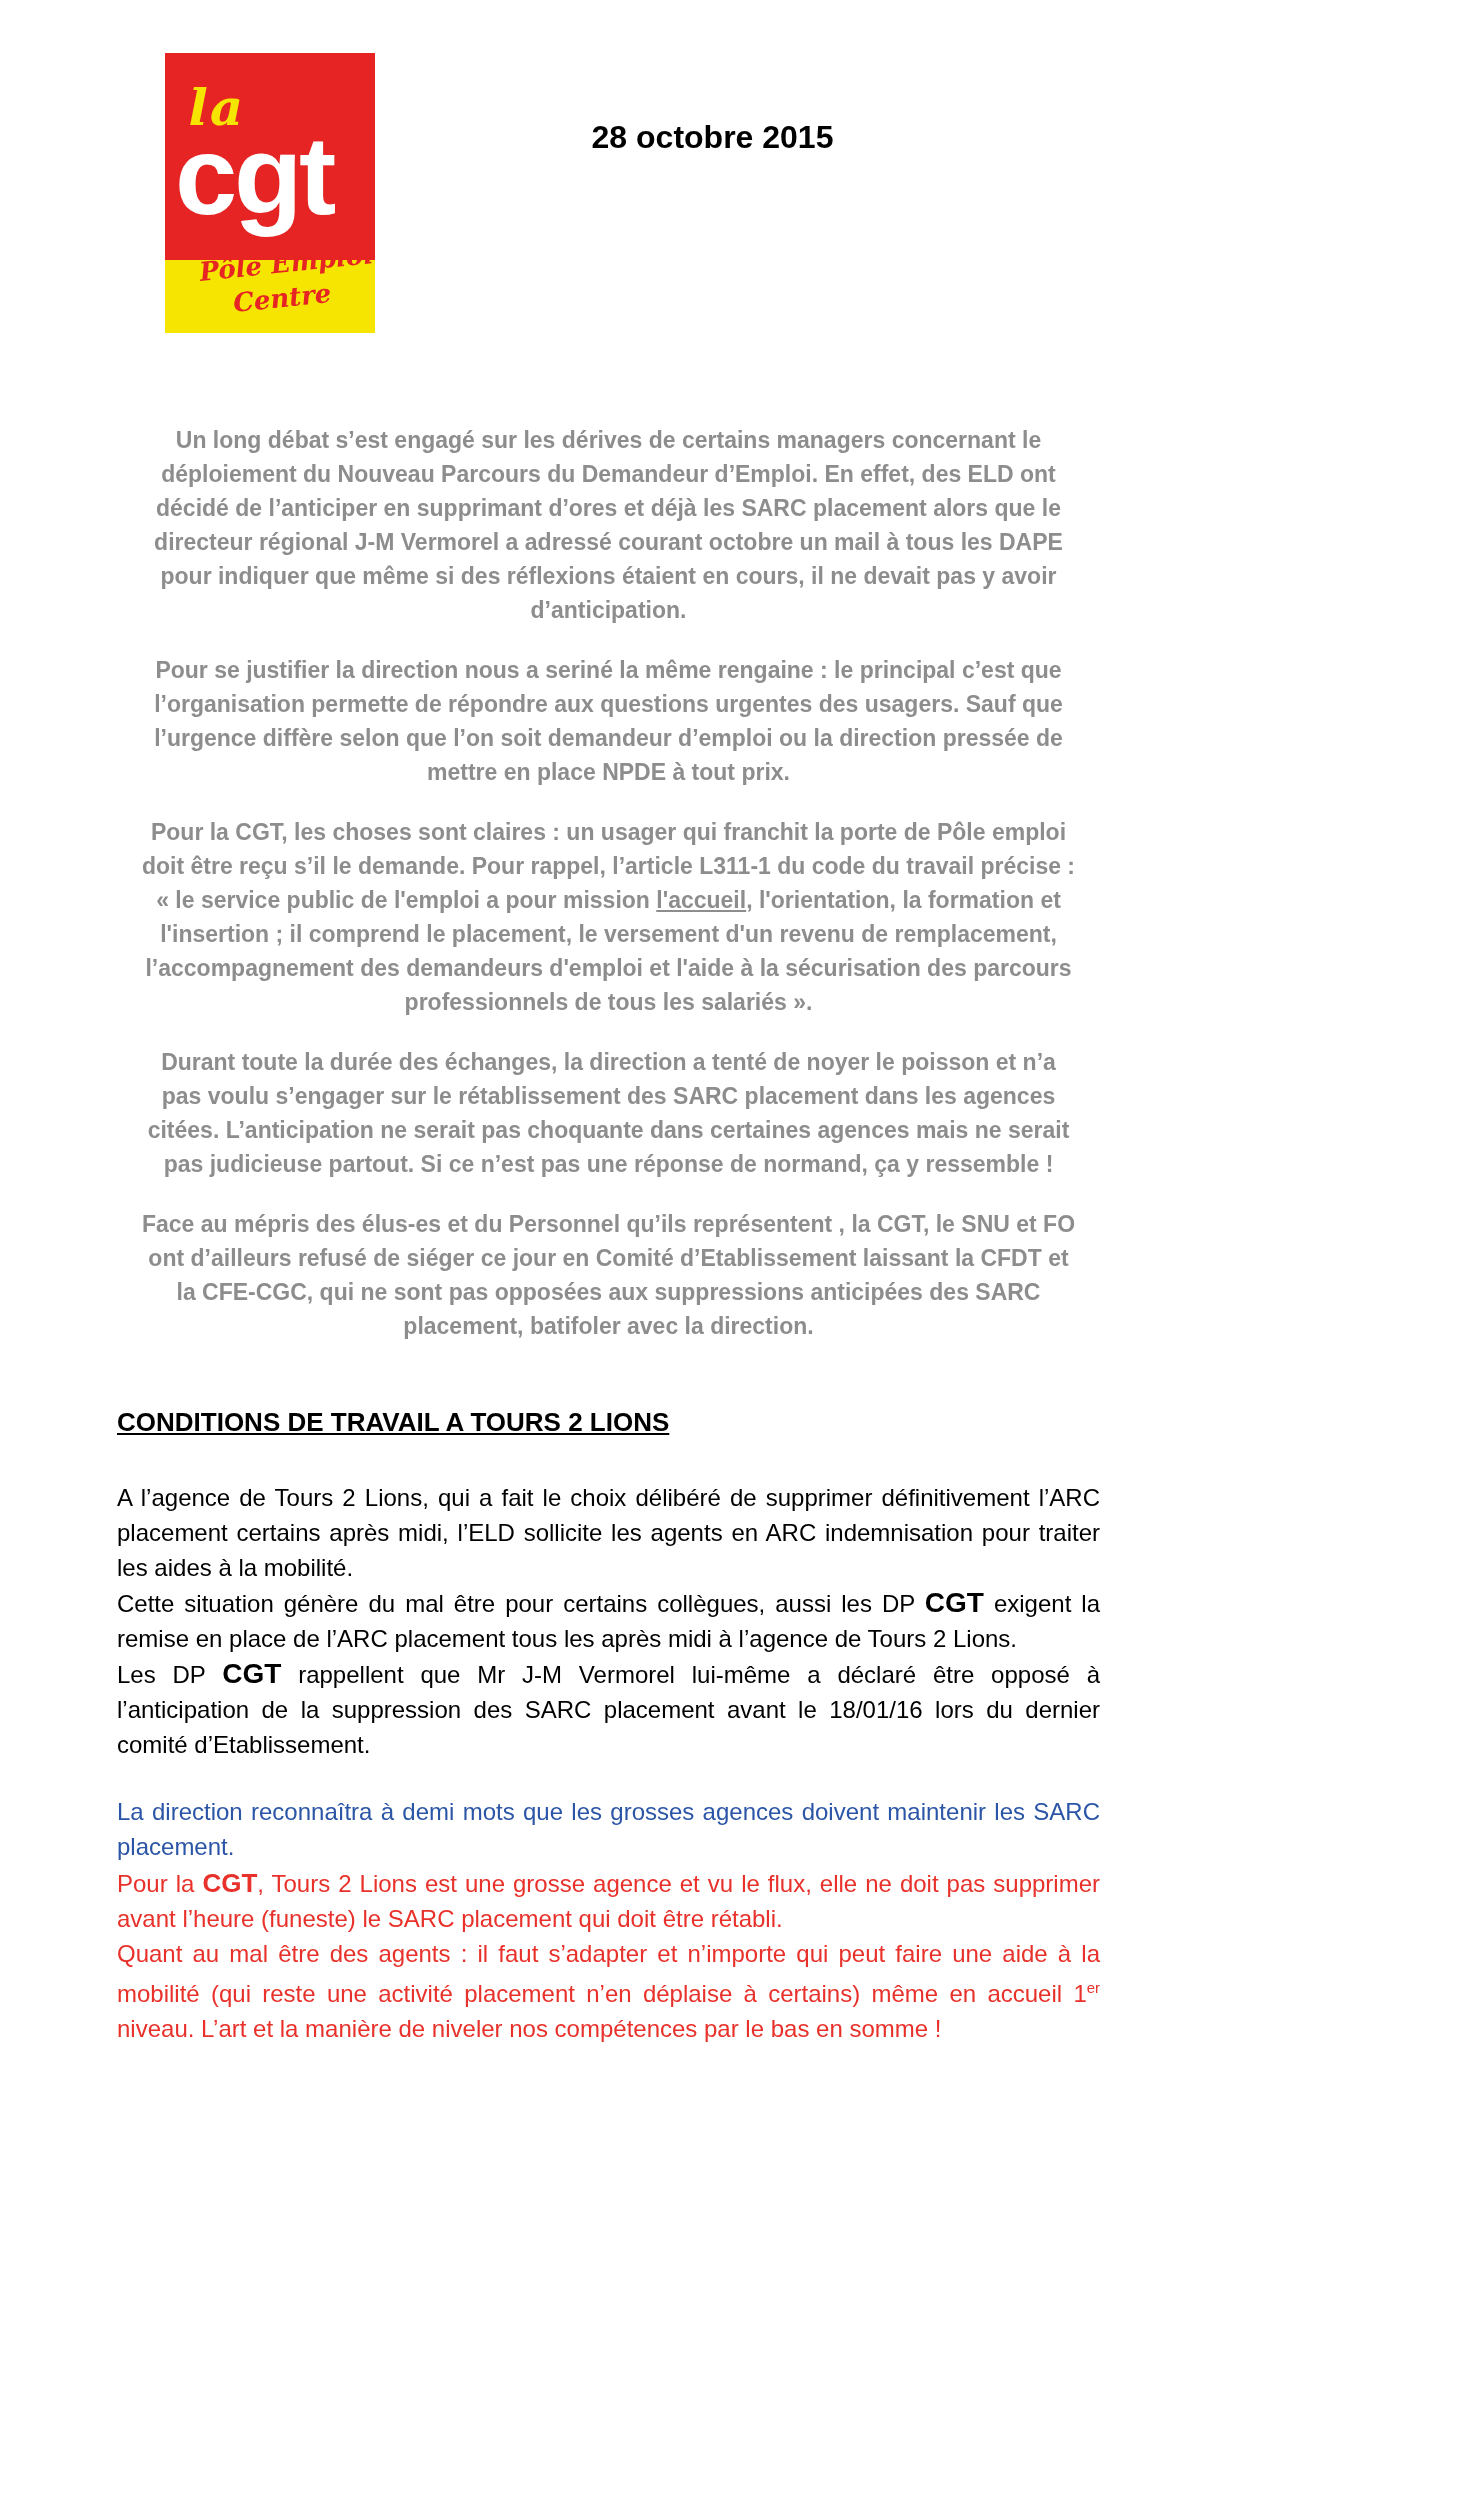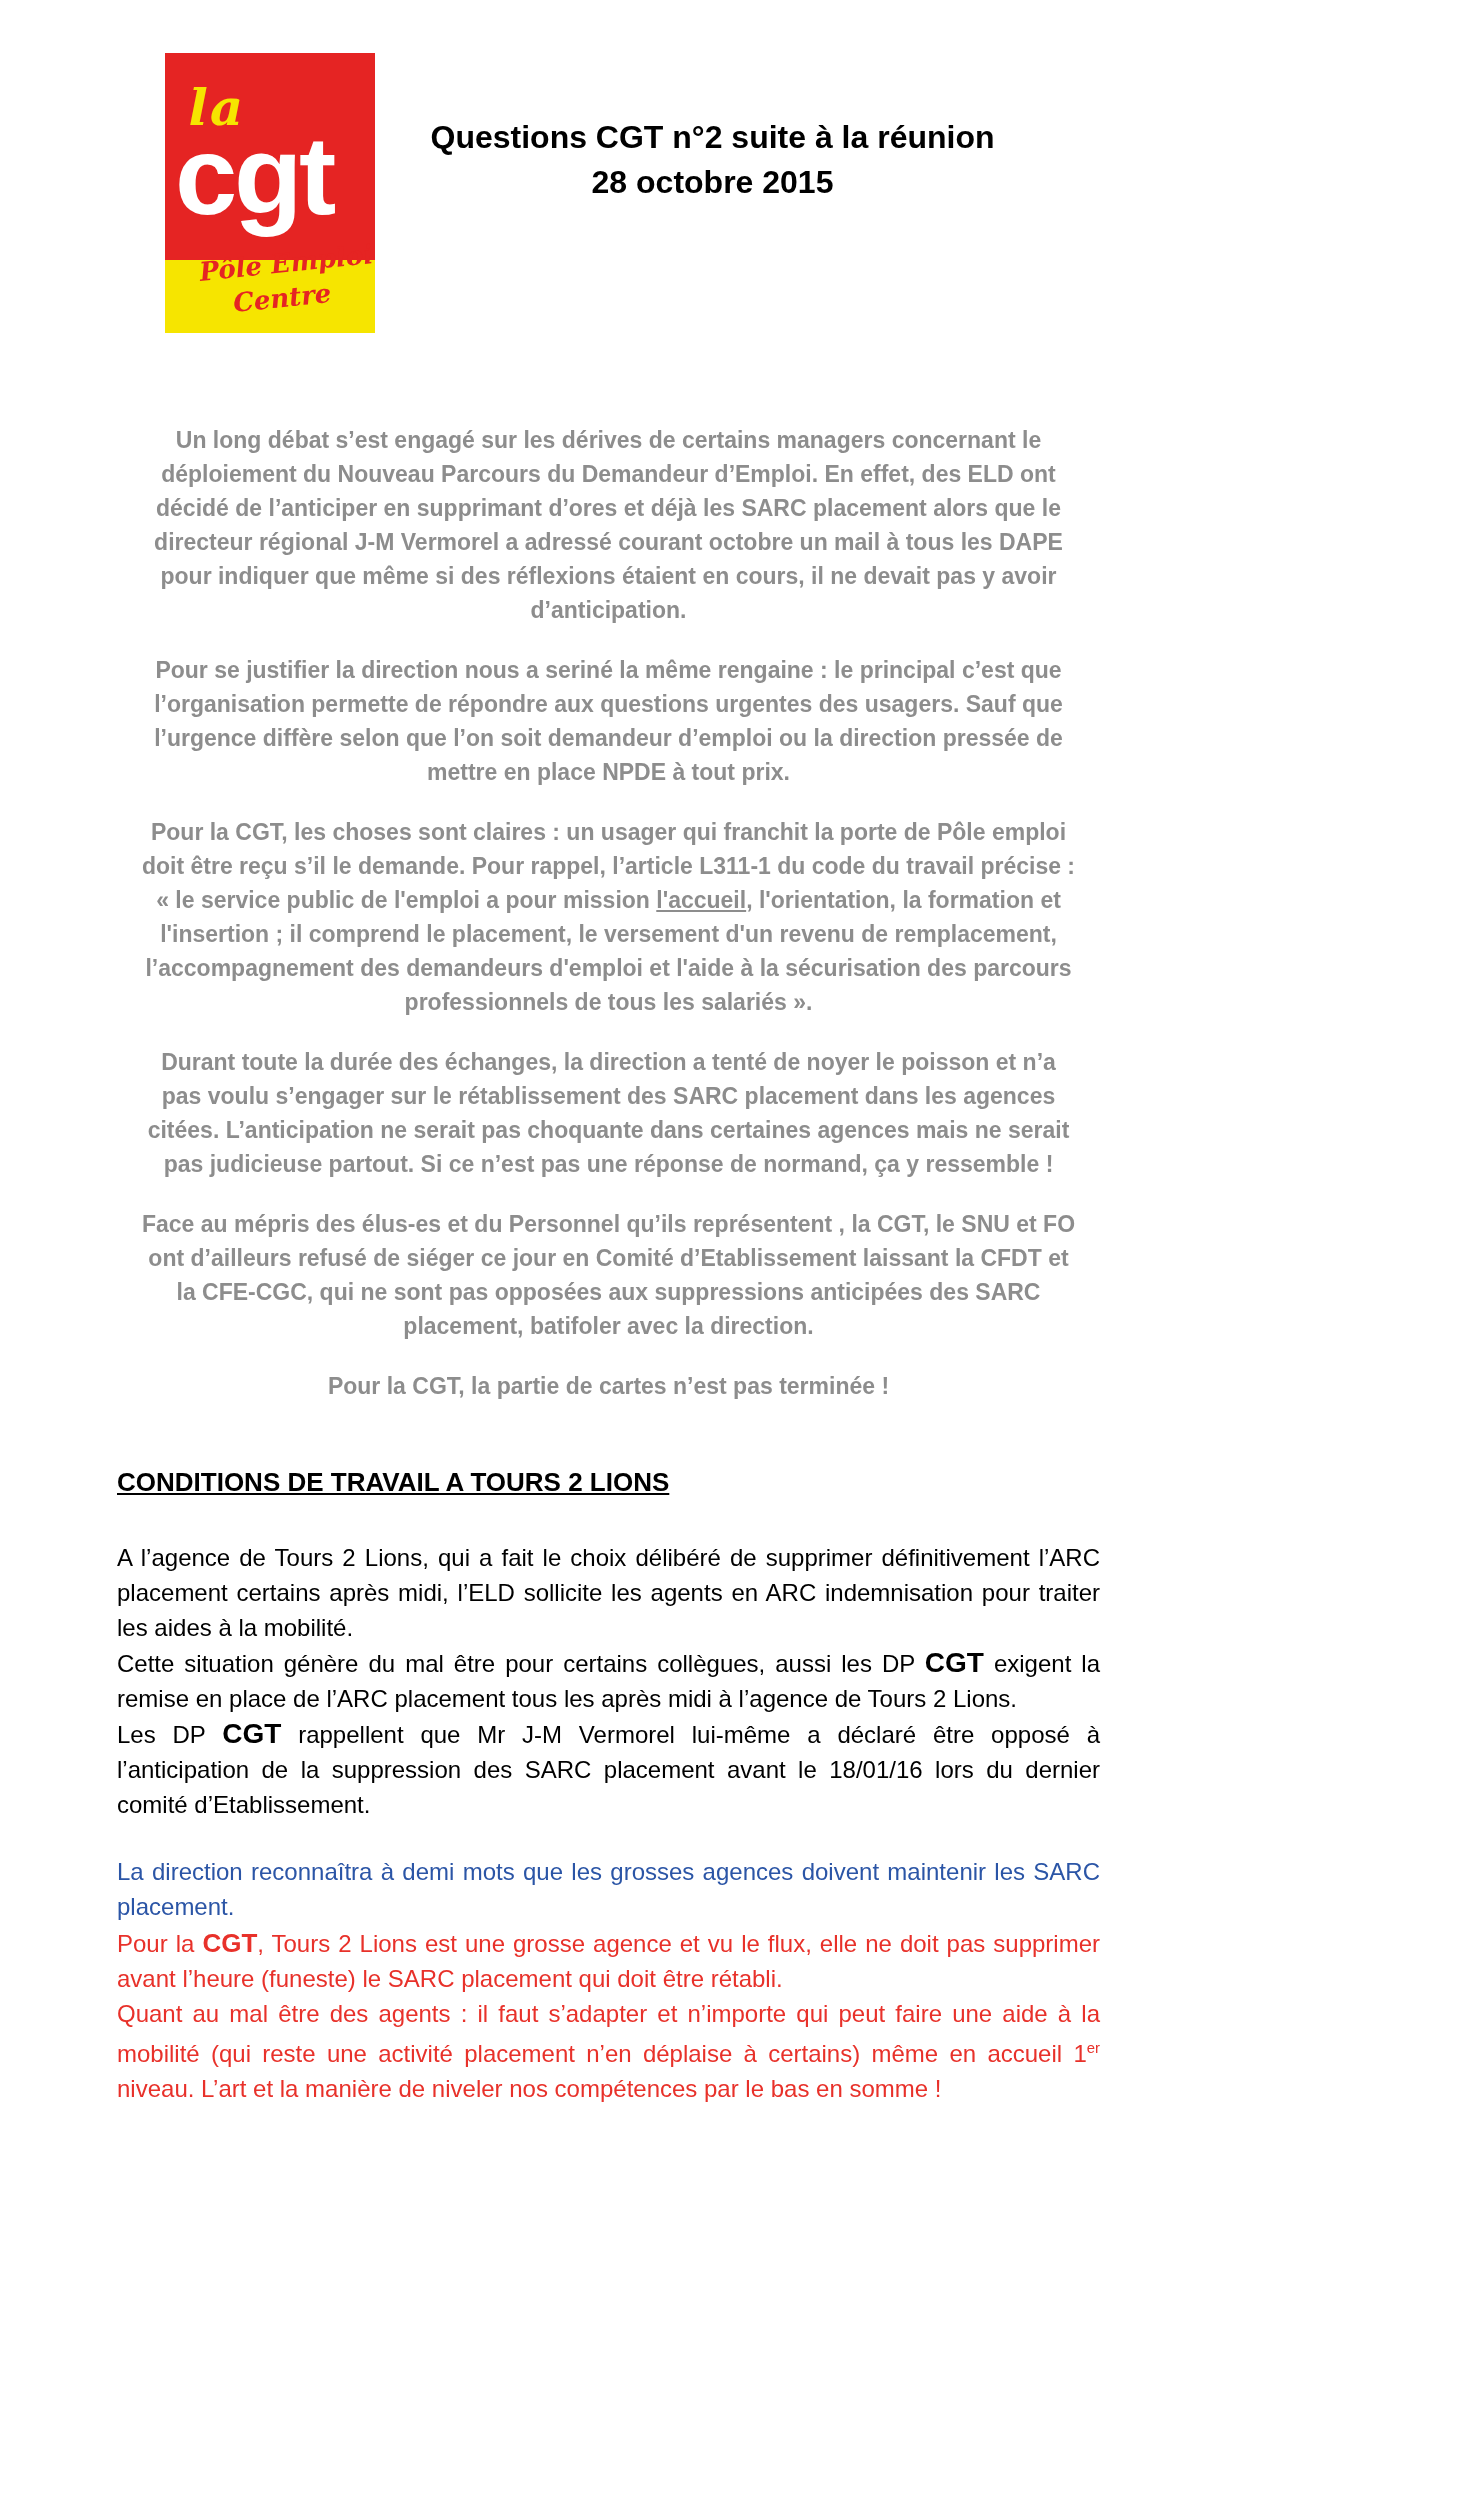--- a/index.html
+++ b/index.html
@@ -179,36 +179,34 @@
     <div class="logo">
       <div class="logo-top"></div>
       <div class="logo-bottom"></div>
       <div class="logo-la">la</div>
       <div class="logo-cgt">cgt</div>
       <div class="logo-sub1">Pôle Emploi</div>
       <div class="logo-sub2">Centre</div>
     </div>
 
     <div class="title-block">
-      <div class="doc-title">Questions CGT n°2 suite à la réunion</div>
       <div class="doc-title">28 octobre 2015</div>
     </div>
 
   </div>
 
   <div class="intro">
     <p>Un long débat s’est engagé sur les dérives de certains managers concernant le déploiement du Nouveau Parcours du Demandeur d’Emploi.
 En effet, des ELD ont décidé de l’anticiper en supprimant d’ores et déjà les SARC placement alors que le directeur régional J-M Vermorel a adressé courant octobre un mail à tous les DAPE pour indiquer que même si des réflexions étaient en cours, il ne devait pas y avoir d’anticipation.</p>
     <p>Pour se justifier la direction nous a seriné la même rengaine : le principal c’est que l’organisation permette de répondre aux questions urgentes des usagers.
 Sauf que l’urgence diffère selon que l’on soit demandeur d’emploi ou la direction pressée de mettre en place NPDE à tout prix.</p>
     <p><span>Pour la CGT, les choses sont claires : un usager qui franchit la porte de Pôle emploi doit être reçu s’il le demande. Pour rappel, l’article  L311-1 du code du travail précise :
 « le service public de l'emploi a pour mission </span><u>l'accueil</u><span>, l'orientation, la formation et l'insertion ; il comprend le placement, le versement d'un revenu de remplacement, l’accompagnement des demandeurs d'emploi et l'aide à la sécurisation des parcours professionnels de tous les salariés ».</span></p>
     <p>Durant toute la durée des échanges, la direction a tenté de noyer le poisson et n’a pas voulu s’engager sur le rétablissement des SARC placement dans les agences citées. L’anticipation ne serait pas choquante dans certaines agences mais ne serait pas judicieuse partout. Si ce n’est pas une réponse de normand, ça y ressemble !</p>
     <p>Face au mépris des élus-es et du Personnel qu’ils représentent , la CGT, le SNU et FO ont d’ailleurs refusé de siéger ce jour en Comité d’Etablissement laissant la CFDT et la CFE-CGC, qui ne sont pas opposées aux suppressions anticipées des SARC placement, batifoler avec la direction.</p>
-    <p>Pour la CGT, la partie de cartes n’est pas terminée !</p>
   </div>
 
   <div class="section-heading">CONDITIONS DE TRAVAIL A TOURS 2 LIONS</div>
 
   <div class="body-block">
     <p>A l’agence de Tours 2 Lions, qui a fait le choix délibéré de supprimer définitivement l’ARC placement certains après midi, l’ELD sollicite les agents en ARC indemnisation pour traiter les aides à la mobilité.</p>
     <p><span>Cette situation génère du mal être pour certains collègues, aussi les DP </span><span class="cgt-bold">CGT</span><span> exigent la remise en place de l’ARC placement tous les après midi à l’agence de Tours 2 Lions.</span></p>
     <p><span>Les DP </span><span class="cgt-bold">CGT</span><span> rappellent que Mr J-M Vermorel lui-même a déclaré être opposé à l’anticipation de la suppression des SARC placement avant le 18/01/16 lors du dernier comité d’Etablissement.</span></p>
   </div>
 

